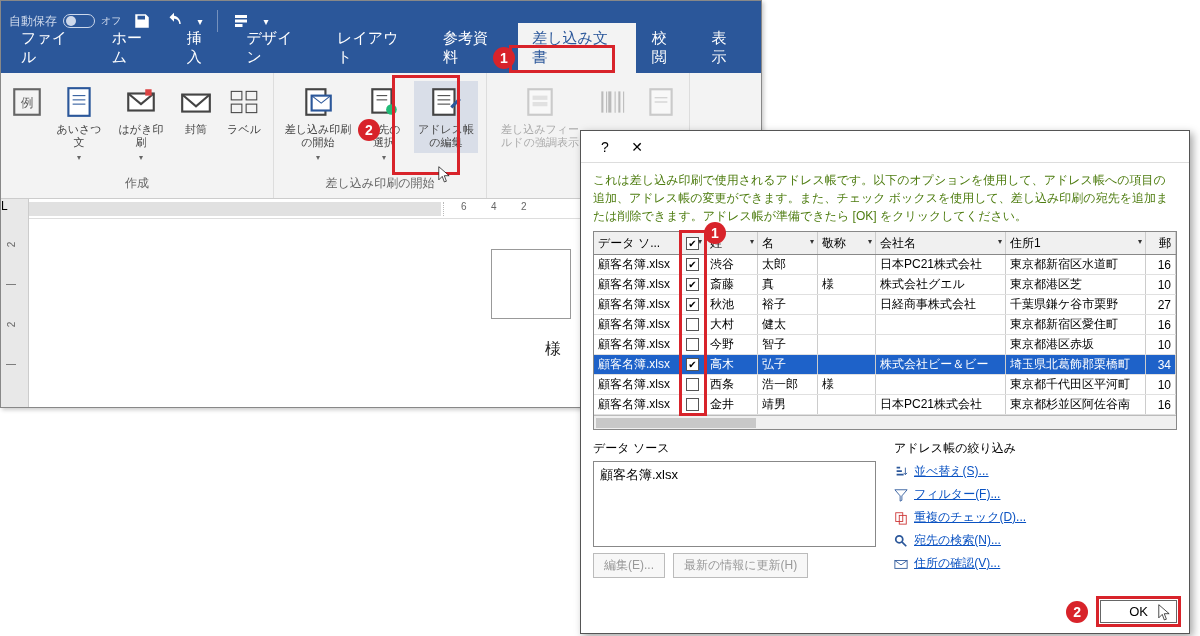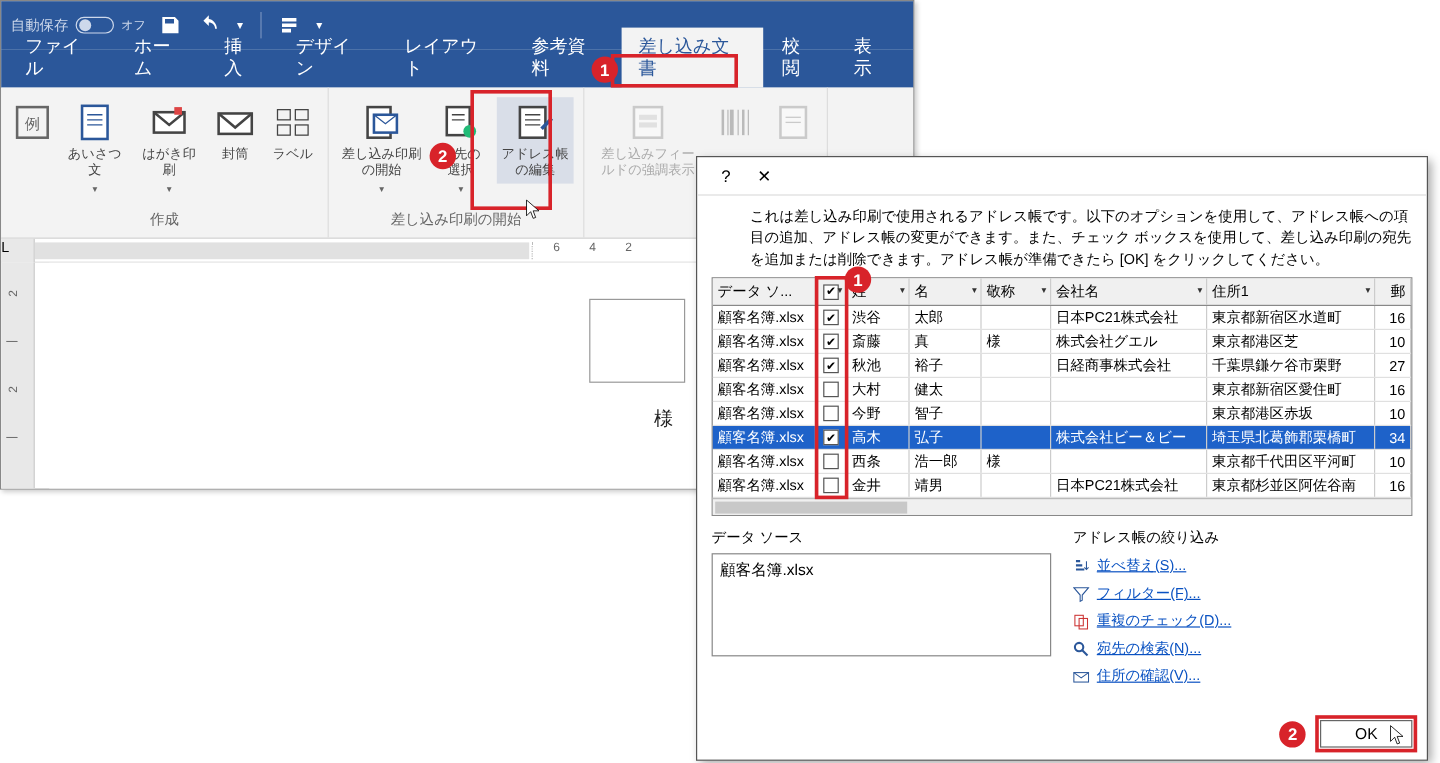--- a/index.html
+++ b/index.html
@@ -154,21 +154,21 @@
     border:1px solid #555;
     box-shadow:3px 3px 8px rgba(0,0,0,0.35);
     display:flex; flex-direction:column;
   }
   .dlg-title {
     height:32px; display:flex; align-items:center; padding:0 8px;
     border-bottom:1px solid #ddd;
   }
   .dlg-title-text { flex:1; font-size:13px; }
   .dlg-title-btn { width:32px; text-align:center; font-size:14px; cursor:pointer; }
-  .dlg-desc { padding:8px 12px 6px; font-size:12px; line-height:1.5; color:#000000;margin-left:32px; }
+  .dlg-desc { padding:8px 12px 6px; font-size:12px; line-height:1.5; color:#4d7c0f; }
   .grid {
     margin:0 12px; border:1px solid #888;
     font-size:12px;
   }
   .grid-head, .grid-row {
     display:flex; align-items:stretch;
   }
   .grid-head { background:#f0f0f0; border-bottom:1px solid #888; }
   .gh, .gc {
     border-right:1px solid #ccc;
@@ -560,20 +560,24 @@
     <div class="chk-col-outline" style="left:85px;top:-2px;width:28px;height:186px;"></div>
     <div class="callout-num" style="left:110px;top:-10px;">1</div>
   </div>
 
   <div class="lower">
     <div class="panel">
       <div class="panel-label">データ ソース</div>
       <div class="ds-box">
         <div>顧客名簿.xlsx</div>
       </div>
+      <div class="ds-buttons">
+        <div class="winbtn disabled">編集(E)...</div>
+        <div class="winbtn disabled">最新の情報に更新(H)</div>
+      </div>
     </div>
     <div class="panel">
       <div class="panel-label">アドレス帳の絞り込み</div>
       <div class="links">
         <div class="link-row">
           <svg class="mini-icon" viewBox="0 0 16 16">
               <path d="M3 3h4M3 7h6M3 11h8" stroke="#2b579a" stroke-width="2"></path>
               <path d="M13 3l0 8 M11 9l2 2 2-2" stroke="#2b579a" fill="none"></path>
             </svg>
           <span class="lk">並べ替え(S)...</span>

